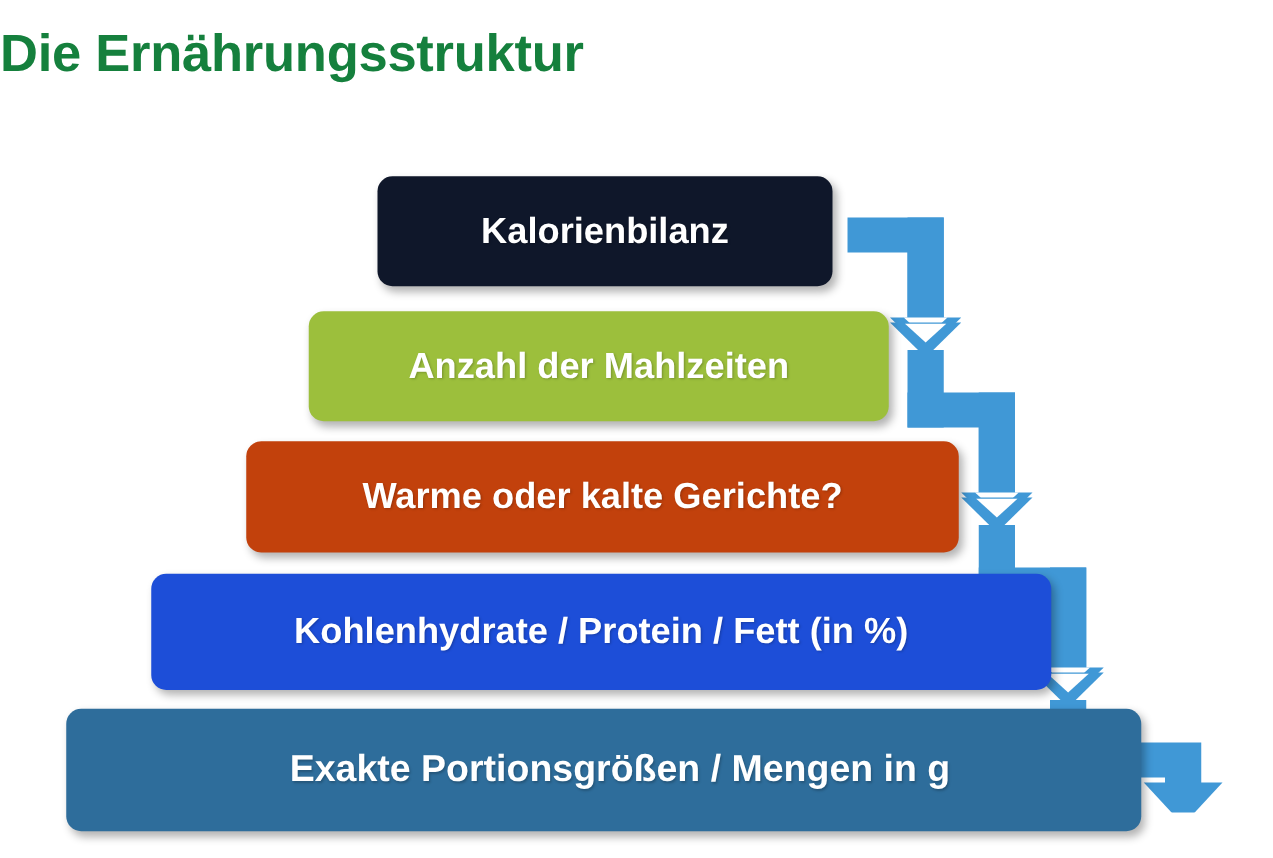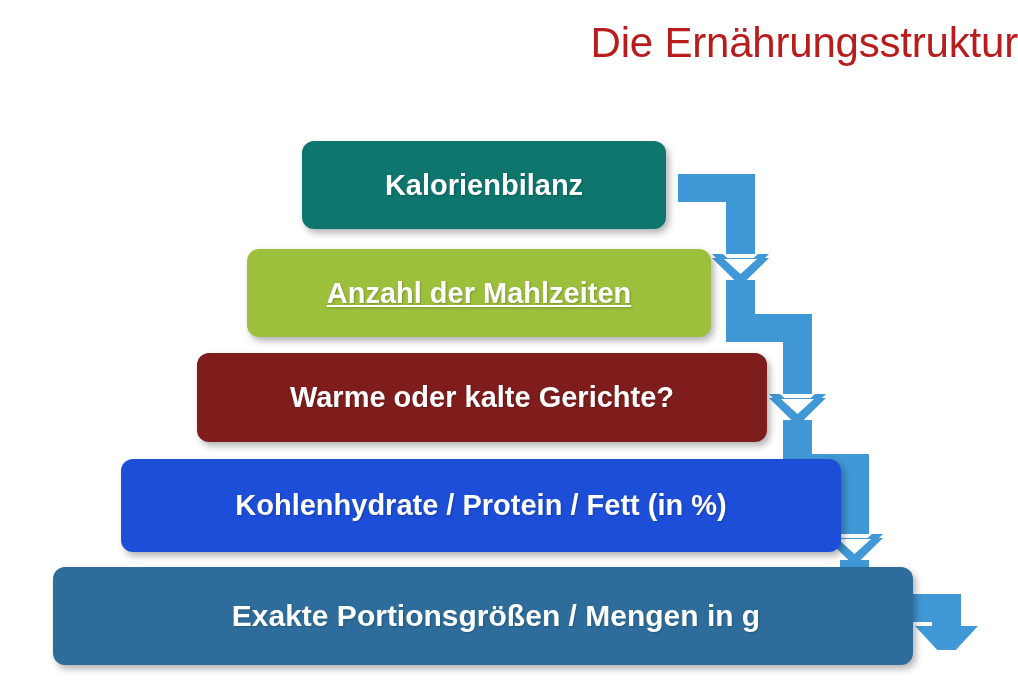--- a/index.html
+++ b/index.html
@@ -16,24 +16,24 @@
     width: 1018px;
     height: 686px;
     background: #ffffff;
     overflow: hidden;
   }
   #slide-title {
     position: absolute;
     left: 0;
     top: 18px;
     width: 1018px;
-    text-align: right;
+    text-align: left;
     font-size: 42px;
-    font-weight: normal;
-    color: #b91c1c;
+    font-weight: bold;
+    color: #15803d;
     letter-spacing: -0.2px;
     line-height: 50px;
   }
   .pyr-row {
     position: absolute;
     box-sizing: border-box;
     display: flex;
     align-items: center;
     justify-content: center;
     border-radius: 12px;
@@ -49,40 +49,39 @@
     width: 100%;
     text-shadow: 1px 1px 2px rgba(0,0,0,0.22);
   }
 
   
   #row-1 {
     left: 302px;
     top: 141px;
     width: 364px;
     height: 88px;
-    background: #0f766e;
+    background: #0f172a;
     font-size: 29px;
   }
   
   #row-2 {
     left: 247px;
     top: 249px;
     width: 464px;
     height: 88px;
     background: #9cbf3c;
     font-size: 29px;
-    text-decoration: underline;
   }
   
   #row-3 {
     left: 197px;
     top: 353px;
     width: 570px;
     height: 89px;
-    background: #7f1d1d;
+    background: #c2410c;
     font-size: 29px;
   }
   
   #row-4 {
     left: 121px;
     top: 459px;
     width: 720px;
     height: 93px;
     background: #1d4ed8;
     font-size: 29px;

